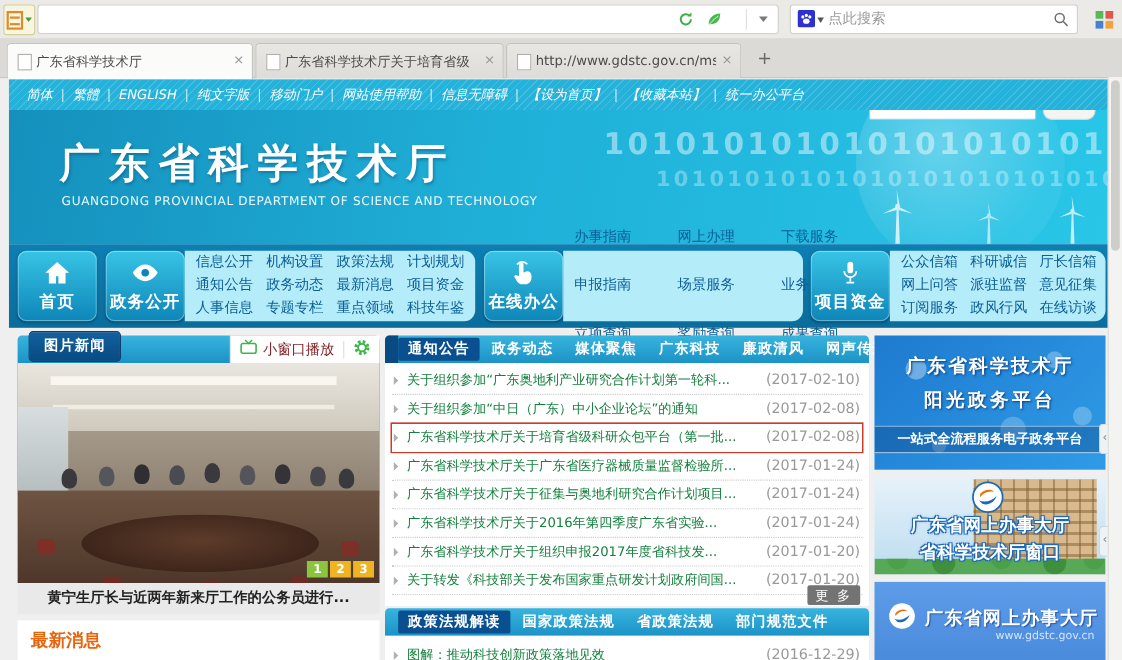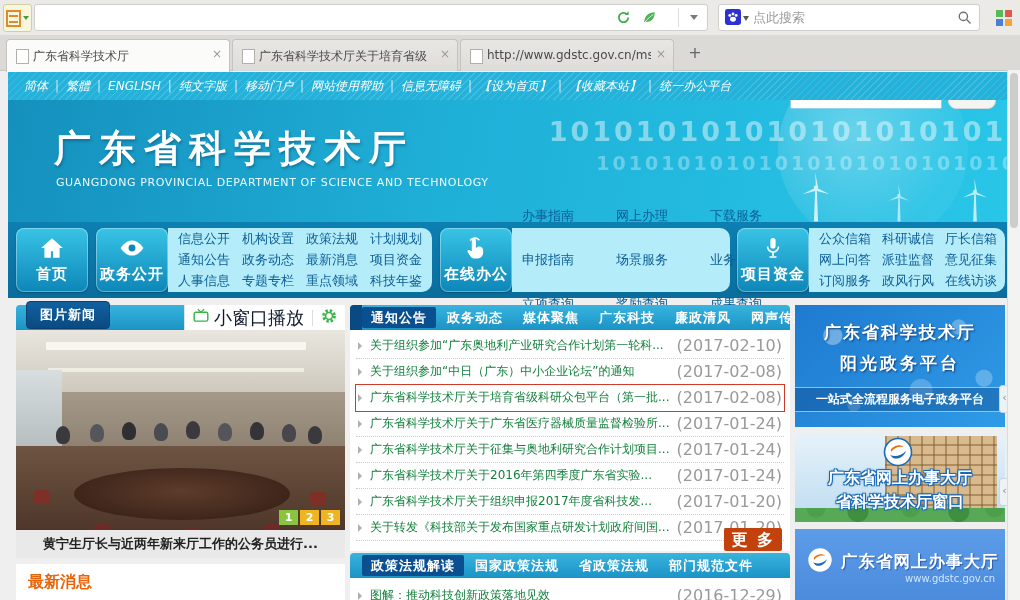--- a/index.html
+++ b/index.html
@@ -64,21 +64,21 @@
          display:grid;align-content:center;padding-left:10px;box-sizing:border-box;row-gap:1px;}
   .panel a{font-size:13px;color:#0b5e96;line-height:20px;text-decoration:none;white-space:nowrap;}
   .p4{grid-template-columns:repeat(4,64px);}
   .p3a{grid-template-columns:repeat(3,70px);}
   .p3b{grid-template-columns:repeat(3,63px);}
   
   .sec-head{position:absolute;height:25px;background:linear-gradient(#38b4de,#1b93c6);border-radius:4px 4px 0 0;}
   .pn-tab{position:absolute;left:10px;top:-4px;height:26px;line-height:26px;padding:0 13px;background:linear-gradient(#11619f,#0a4a82);
           border:1px solid #0a4070;border-radius:4px;color:#fff;font-size:13px;font-weight:bold;letter-spacing:1px;}
   .pn-util{position:absolute;right:0;top:0;height:25px;background:#fff;display:flex;align-items:center;padding:0 8px;border-left:1px solid #d5e6ef;}
-  .pn-util .t{font-size:18px;color:#0f172a;margin:0 8px 0 5px;}
+  .pn-util .t{font-size:13px;color:#7f1d1d;margin:0 8px 0 5px;}
   .pn-util .sep{width:1px;height:16px;background:#ddd;margin-right:8px;}
   
   .photo{position:absolute;left:8px;top:258px;width:329px;height:200px;overflow:hidden;background:#8f8274;}
   .ph-ceil{position:absolute;left:0;top:0;right:0;height:62px;background:linear-gradient(#e9e6df,#cfc9bd);}
   .ph-light{position:absolute;left:30px;top:12px;width:260px;height:8px;background:#f8f6ef;box-shadow:0 24px 0 -2px #efece2;}
   .ph-wall{position:absolute;left:0;top:62px;right:0;height:58px;background:linear-gradient(#a59a8a,#8d8070);}
   .ph-win{position:absolute;left:0;top:40px;width:46px;height:96px;background:linear-gradient(#d8dee0,#aeb6b8);}
   .ph-floor{position:absolute;left:0;bottom:0;right:0;height:84px;background:linear-gradient(#6e5442,#4e372a);}
   .ph-table{position:absolute;left:58px;bottom:10px;width:216px;height:52px;border-radius:50%;background:radial-gradient(ellipse at 50% 45%,#5d3c2b,#3c241a 75%);}
   .ph-people{position:absolute;left:40px;top:96px;width:14px;height:18px;border-radius:50% 50% 40% 40%;background:#3a3a3e;
@@ -96,24 +96,24 @@
   
   .news-head{left:342px;top:233px;width:440px;}
   .news-head .cap{position:absolute;left:0;top:0;width:12px;height:25px;background:#0a4a82;border-radius:4px 0 0 0;}
   .ntabs{position:absolute;left:12px;top:0;height:25px;display:flex;align-items:center;gap:2px;}
   .ntab{padding:0 9px;height:21px;line-height:21px;color:#fff;font-size:13px;font-weight:bold;letter-spacing:1px;white-space:nowrap;}
   .ntab.active{background:#0a4f8f;border-radius:2px;}
   .news-list{position:absolute;left:342px;top:258px;width:440px;height:221px;background:#fff;padding-top:3px;box-sizing:border-box;}
   .n-row{position:relative;height:25px;line-height:25px;margin:0 6px;padding-left:14px;border-bottom:1px dotted #ccc;}
   .tri{position:absolute;left:2px;top:8.5px;width:0;height:0;border-left:4px solid #b0b0b0;border-top:4px solid transparent;border-bottom:4px solid transparent;}
   .n-title{display:inline-block;max-width:330px;white-space:nowrap;overflow:hidden;text-overflow:ellipsis;font-size:12px;color:#15803d;vertical-align:top;}
-  .n-date{position:absolute;right:2px;top:0;color:#999;font-size:16px;}
+  .n-date{position:absolute;right:2px;top:0;color:#999;font-size:13px;}
   .n-row.highlight{box-shadow:0 0 0 1px #cf3b2a;border-bottom-color:transparent;}
   .more-row{position:absolute;right:8px;top:200px;}
-  .more-btn{background:#c2410c;color:#fff;font-size:16px;font-weight:bold;padding:2px 7px;border-radius:2px;letter-spacing:2px;}
+  .more-btn{background:#737373;color:#fff;font-size:12px;font-weight:normal;padding:2px 7px;border-radius:2px;letter-spacing:2px;}
   .policy-head{left:342px;top:481px;width:440px;}
   .policy-list{position:absolute;left:342px;top:506px;width:440px;height:60px;background:#fff;padding-top:5px;box-sizing:border-box;}
   
   .b1{position:absolute;left:787px;top:233px;width:210px;height:122px;overflow:hidden;color:#fff;text-align:center;
       background:radial-gradient(circle at 18% 25%,rgba(255,255,255,.35) 0 9px,transparent 10px),
                  radial-gradient(circle at 78% 18%,rgba(255,255,255,.28) 0 7px,transparent 8px),
                  radial-gradient(circle at 60% 70%,rgba(255,255,255,.22) 0 11px,transparent 12px),
                  radial-gradient(circle at 28% 82%,rgba(255,255,255,.25) 0 6px,transparent 7px),
                  radial-gradient(circle at 90% 60%,rgba(255,255,255,.25) 0 8px,transparent 9px),
                  linear-gradient(135deg,#1e7ad0,#2f9be6);}

